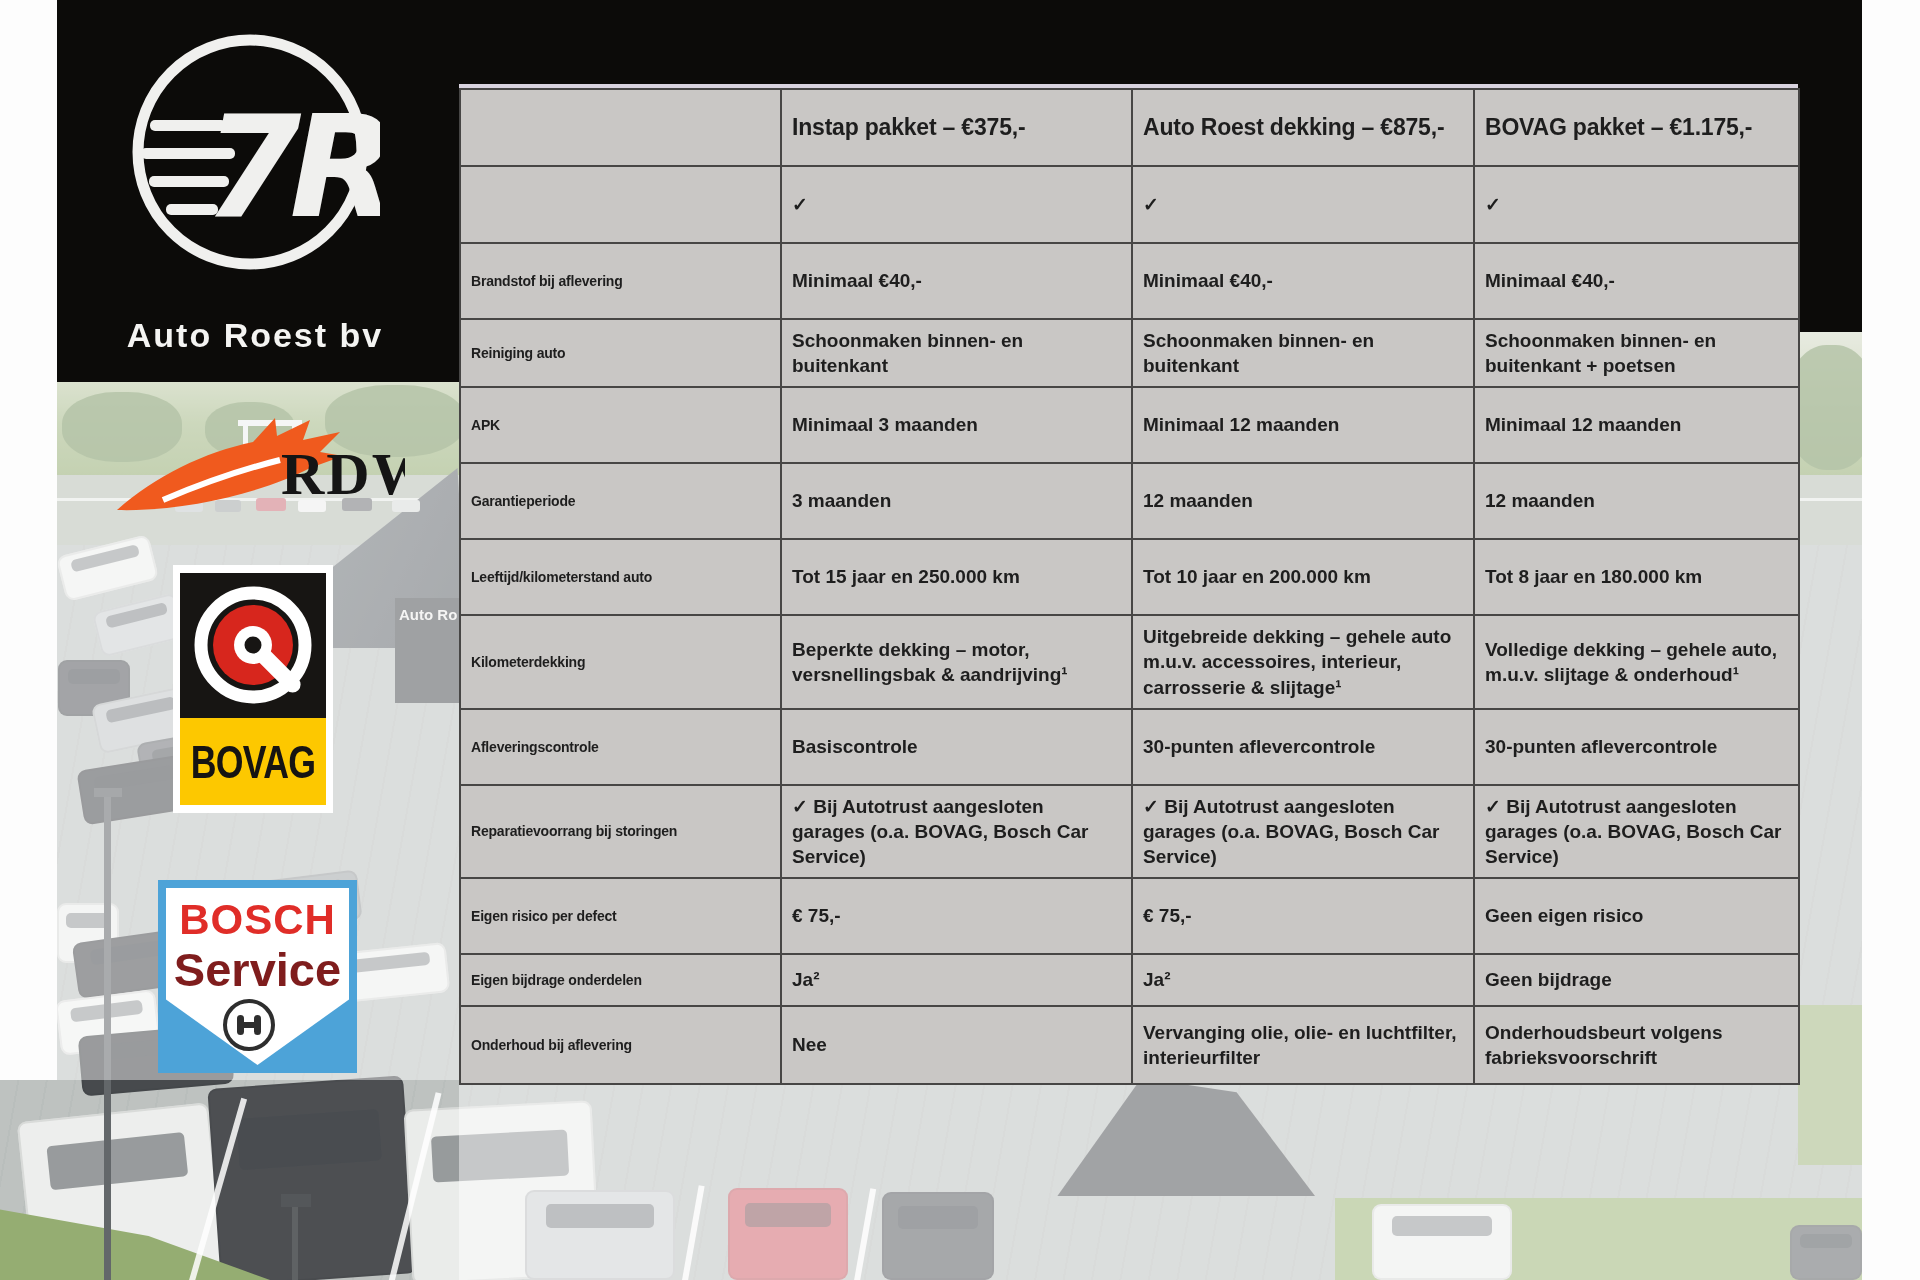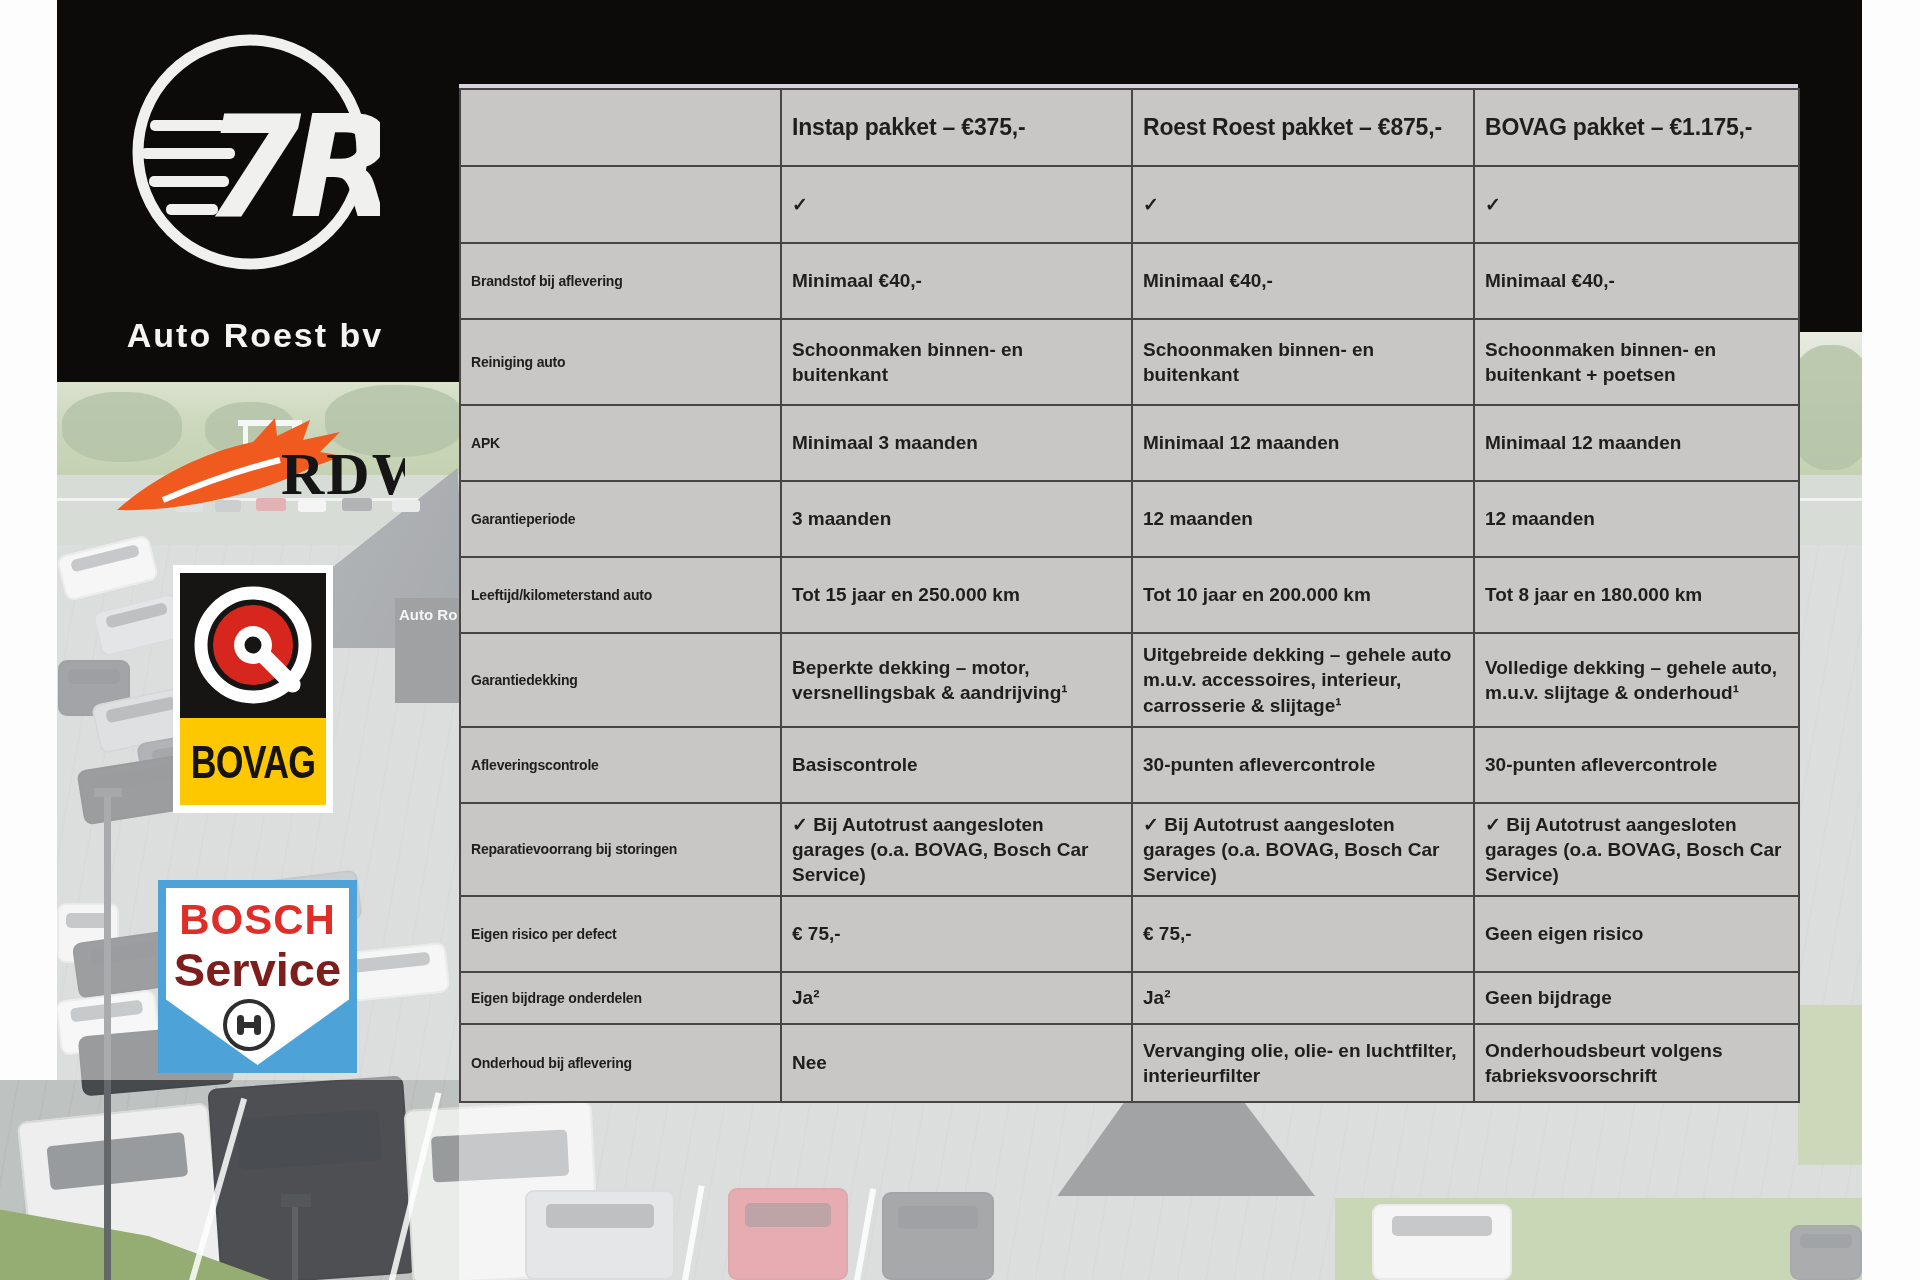--- a/index.html
+++ b/index.html
@@ -226,36 +226,36 @@
       <colgroup>
         <col style="width:321px">
           <col style="width:351px">
           <col style="width:342px">
           <col style="width:325px">
       </colgroup>
       <tbody id="pkg-body">
           <tr style="height: 77px;">
             <th class="hdr"></th>
             <th class="hdr">Instap pakket – €375,-</th>
-            <th class="hdr">Roest Roest pakket – €875,-</th>
+            <th class="hdr">Auto Roest dekking – €875,-</th>
             <th class="hdr">BOVAG pakket – €1.175,-</th>
           </tr>
           <tr style="height: 77px;">
             <td class="lbl"></td>
             <td class="val">✓</td>
             <td class="val">✓</td>
             <td class="val">✓</td>
           </tr>
           <tr style="height: 76px;">
             <td class="lbl">Brandstof bij aflevering</td>
             <td class="val">Minimaal €40,-</td>
             <td class="val">Minimaal €40,-</td>
             <td class="val">Minimaal €40,-</td>
           </tr>
-          <tr style="height: 86px;">
+          <tr style="height: 68px;">
             <td class="lbl">Reiniging auto</td>
             <td class="val">Schoonmaken binnen- en buitenkant</td>
             <td class="val">Schoonmaken binnen- en buitenkant</td>
             <td class="val">Schoonmaken binnen- en buitenkant + poetsen</td>
           </tr>
           <tr style="height: 76px;">
             <td class="lbl">APK</td>
             <td class="val">Minimaal 3 maanden</td>
             <td class="val">Minimaal 12 maanden</td>
             <td class="val">Minimaal 12 maanden</td>
@@ -266,21 +266,21 @@
             <td class="val">12 maanden</td>
             <td class="val">12 maanden</td>
           </tr>
           <tr style="height: 76px;">
             <td class="lbl">Leeftijd/kilometerstand auto</td>
             <td class="val">Tot 15 jaar en 250.000 km</td>
             <td class="val">Tot 10 jaar en 200.000 km</td>
             <td class="val">Tot 8 jaar en 180.000 km</td>
           </tr>
           <tr style="height: 94px;">
-            <td class="lbl">Garantiedekking</td>
+            <td class="lbl">Kilometerdekking</td>
             <td class="val">Beperkte dekking – motor, versnellingsbak &amp; aandrijving¹</td>
             <td class="val">Uitgebreide dekking – gehele auto m.u.v. accessoires, interieur, carrosserie &amp; slijtage¹</td>
             <td class="val">Volledige dekking – gehele auto, m.u.v. slijtage &amp; onderhoud¹</td>
           </tr>
           <tr style="height: 76px;">
             <td class="lbl">Afleveringscontrole</td>
             <td class="val">Basiscontrole</td>
             <td class="val">30-punten aflevercontrole</td>
             <td class="val">30-punten aflevercontrole</td>
           </tr>

